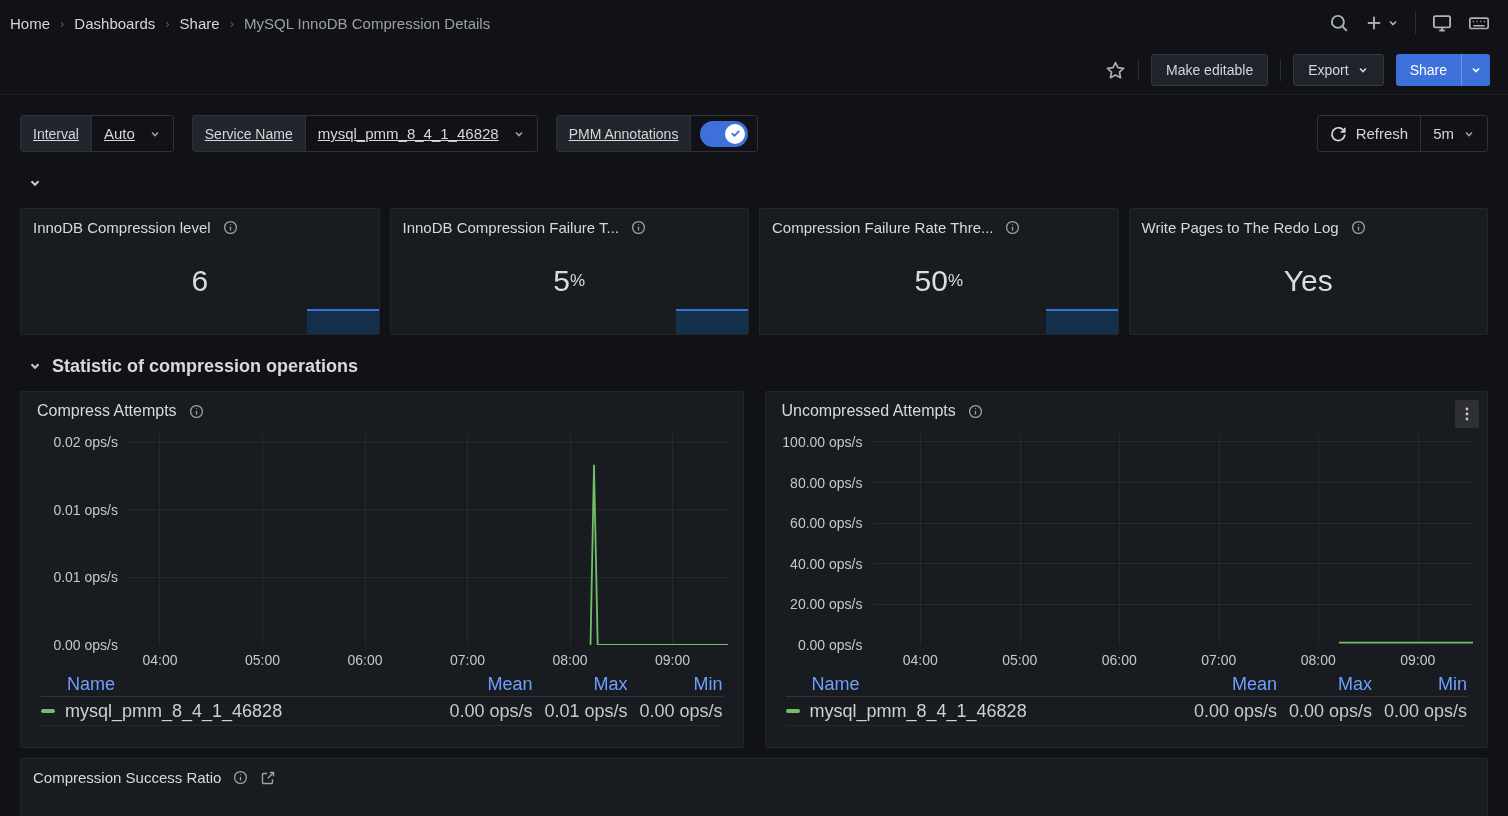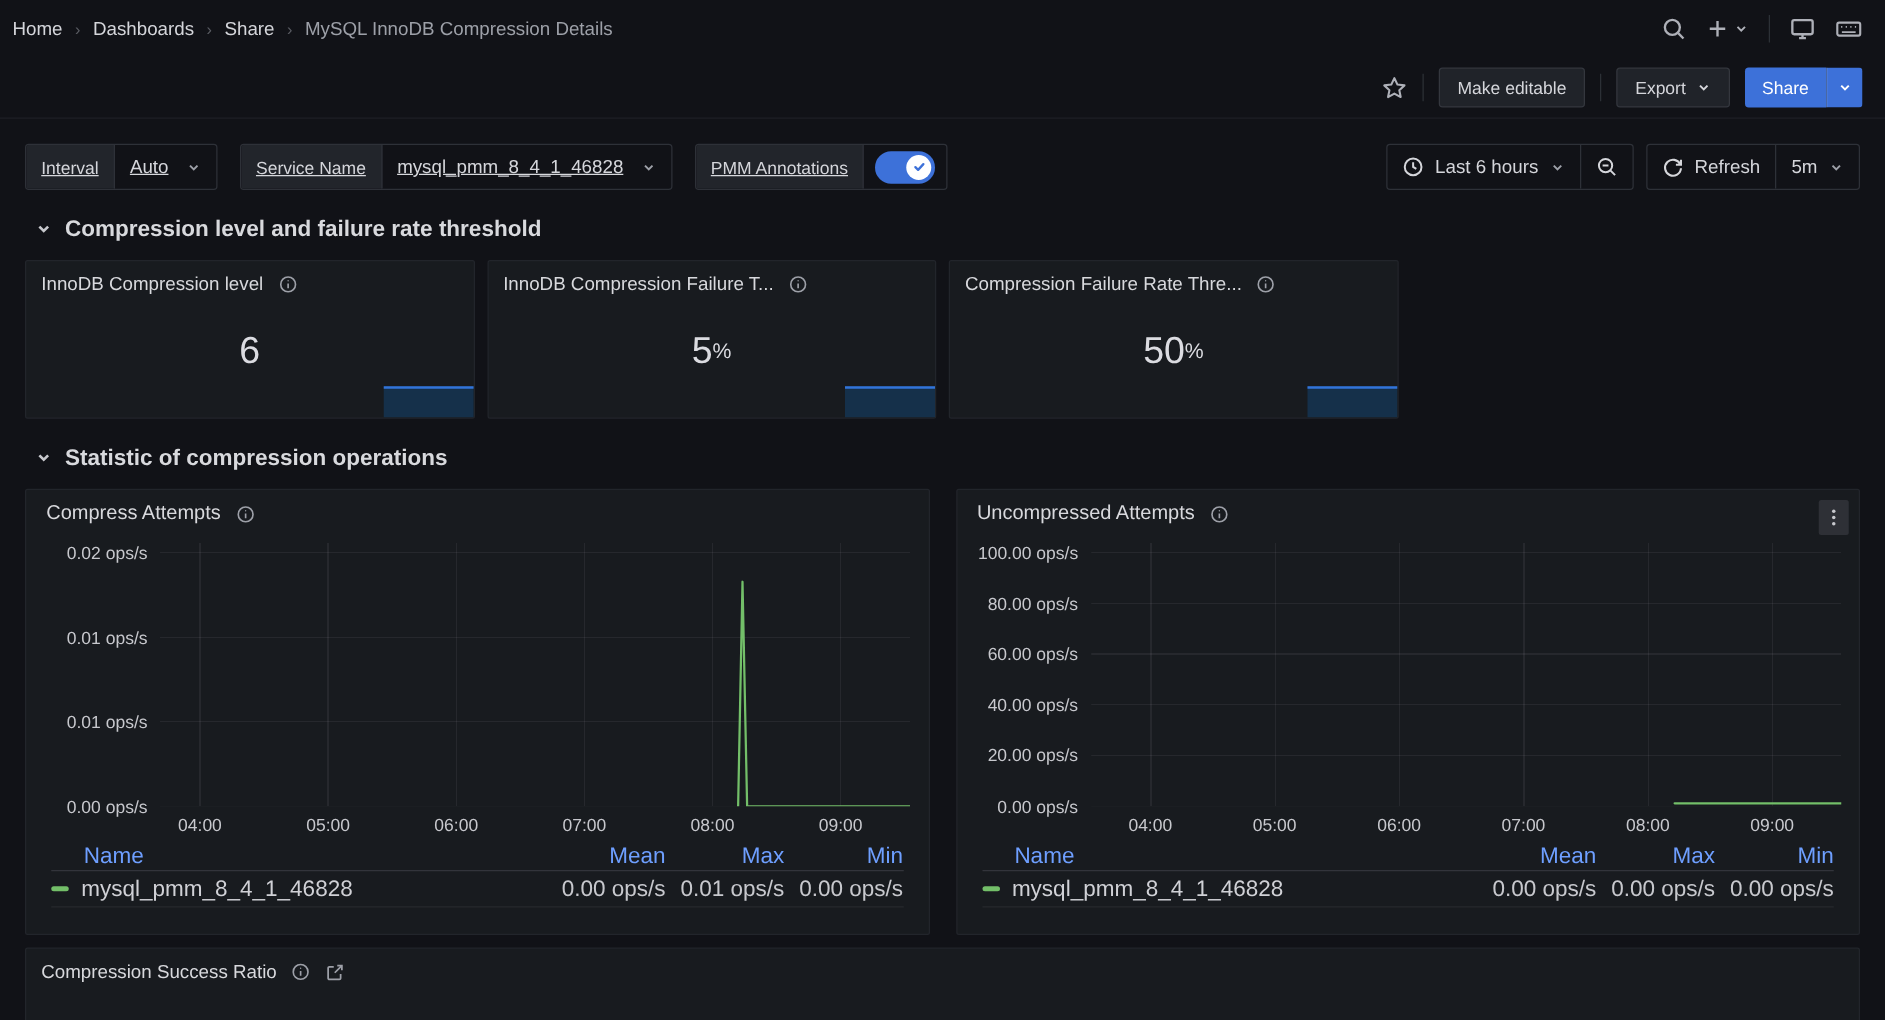--- a/index.html
+++ b/index.html
@@ -184,39 +184,20 @@
               <path d="M2.5 6.2l2.4 2.4 4.6-5"></path>
             </svg>
         </span>
       </span>
     </span>
   </div>
 
   <div class="pickers">
     <div class="picker-group">
       <button class="picker-btn">
-        <svg width="17" height="17" viewBox="0 0 16 16" fill="none" stroke="currentColor" stroke-width="1.5">
-            <circle cx="8" cy="8" r="6.3"></circle>
-            <path d="M8 4.6V8l2.4 1.5"></path>
-          </svg>
-        <span>Last 6 hours</span>
-        <svg width="12" height="12" viewBox="0 0 12 12" fill="none" stroke="#9DA0A8" stroke-width="1.6">
-            <path d="M3 4.5l3 3 3-3"></path>
-          </svg>
-      </button>
-      <button class="picker-btn">
-        <svg width="17" height="17" viewBox="0 0 16 16" fill="none" stroke="currentColor" stroke-width="1.5">
-            <circle cx="7" cy="7" r="5"></circle>
-            <line x1="10.8" y1="10.8" x2="14.2" y2="14.2"></line>
-            <line x1="4.8" y1="7" x2="9.2" y2="7"></line>
-          </svg>
-      </button>
-    </div>
-    <div class="picker-group">
-      <button class="picker-btn">
         <svg width="17" height="17" viewBox="0 0 16 16" fill="none" stroke="currentColor" stroke-width="1.6">
             <path d="M13.4 6.2A6 6 0 1 0 13.9 9"></path>
             <path d="M13.9 2.6v3.8h-3.8"></path>
           </svg>
         <span>Refresh</span>
       </button>
       <button class="picker-btn">
         <span>5m</span>
         <svg width="12" height="12" viewBox="0 0 12 12" fill="none" stroke="#9DA0A8" stroke-width="1.6">
             <path d="M3 4.5l3 3 3-3"></path>
@@ -225,21 +206,20 @@
     </div>
   </div>
 </div>
 
 <div class="section-header">
   <span class="icon">
     <svg width="14" height="14" viewBox="0 0 12 12" fill="none" stroke="currentColor" stroke-width="1.8">
         <path d="M3 4.5l3 3 3-3"></path>
       </svg>
   </span>
-  <span class="title">Compression level and failure rate threshold</span>
 </div>
 
 <div class="stats-row">
   <div class="panel stat-panel">
     <div class="panel-header">
       <span class="panel-title">InnoDB Compression level</span>
       <span class="icon">
         <svg width="15" height="15" viewBox="0 0 16 16" fill="none" stroke="currentColor" stroke-width="1.4">
             <circle cx="8" cy="8" r="6.3"></circle>
             <line x1="8" y1="7.3" x2="8" y2="11.2"></line>
@@ -283,20 +263,36 @@
           </svg>
       </span>
     </div>
     <div class="stat-value">
       <span class="stat-num">50</span>
         <span class="stat-suffix">%</span>
     </div>
     <div class="spark"></div>
   </div>
 
+  <div class="panel stat-panel">
+    <div class="panel-header">
+      <span class="panel-title">Write Pages to The Redo Log</span>
+      <span class="icon">
+        <svg width="15" height="15" viewBox="0 0 16 16" fill="none" stroke="currentColor" stroke-width="1.4">
+            <circle cx="8" cy="8" r="6.3"></circle>
+            <line x1="8" y1="7.3" x2="8" y2="11.2"></line>
+            <circle cx="8" cy="4.9" r="0.6" fill="currentColor" stroke="none"></circle>
+          </svg>
+      </span>
+    </div>
+    <div class="stat-value">
+      <span class="stat-num">Yes</span>
+        <span class="stat-suffix"></span>
+    </div>
+  </div>
 </div>
 
 <div class="section-header">
   <span class="icon">
     <svg width="14" height="14" viewBox="0 0 12 12" fill="none" stroke="currentColor" stroke-width="1.8">
         <path d="M3 4.5l3 3 3-3"></path>
       </svg>
   </span>
   <span class="title">Statistic of compression operations</span>
 </div>

